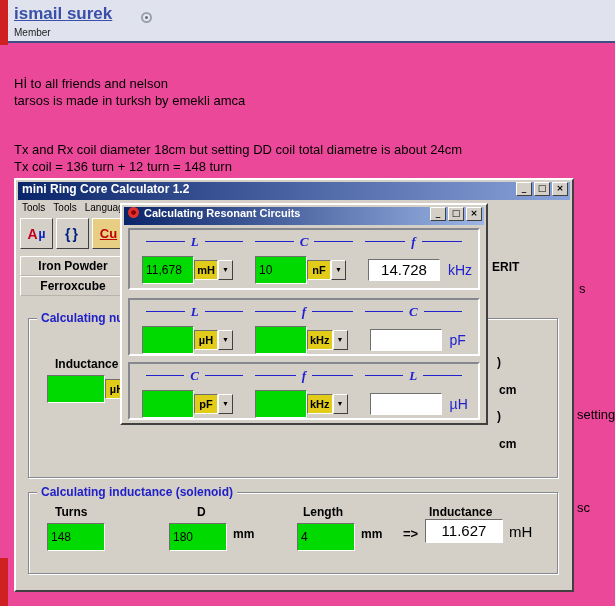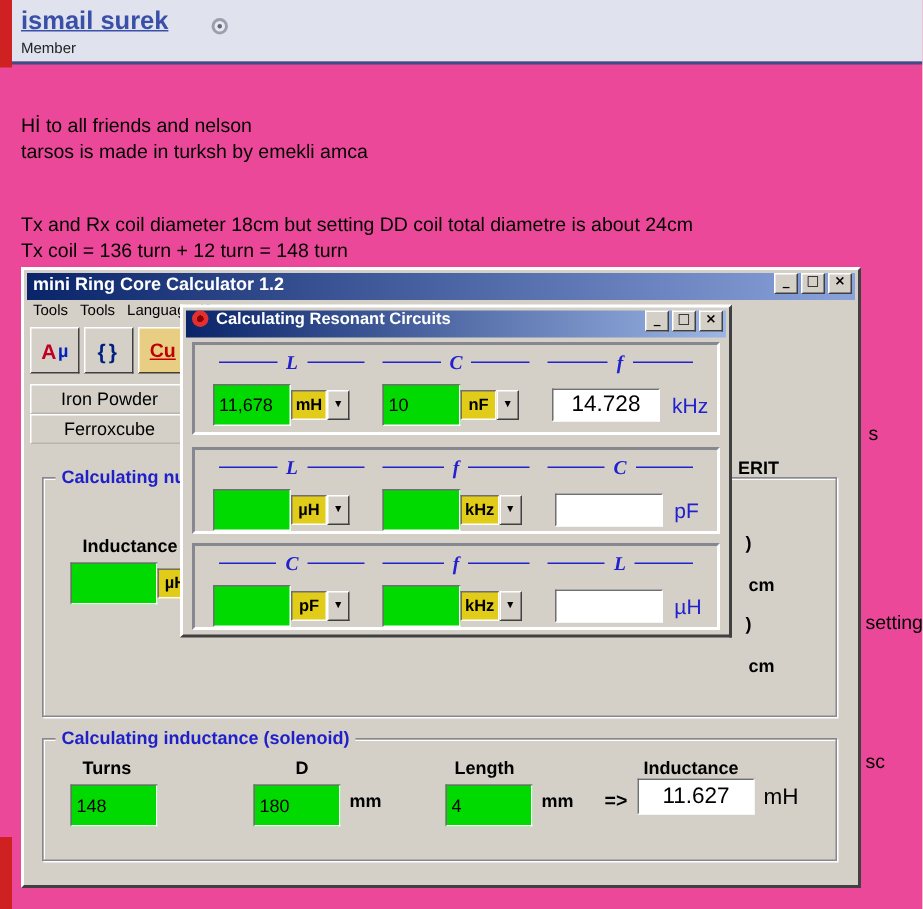--- a/index.html
+++ b/index.html
@@ -35,24 +35,24 @@
   
   .menubar { position: absolute; left: 2px; top: 20px; height: 17px; display: flex; gap: 8px; padding: 2px 0 0 4px; font-size: 10px; color: #000; white-space: nowrap; }
   .menu-item { cursor: default; }
   .toolbar { position: absolute; left: 4px; top: 38px; display: flex; gap: 3px; }
   .tool-btn { width: 33px; height: 31px; background: #D4D0C8; border: 1px solid; border-color: #FFF #404040 #404040 #FFF; display: flex; align-items: center; justify-content: center; cursor: default; }
   .ic-a { color: #C00020; font-weight: bold; font-size: 14px; }
   .ic-mu { color: #0020C0; font-weight: bold; font-size: 12px; margin-left: 1px; }
   .ic-braces { color: #002080; font-weight: bold; font-size: 14px; letter-spacing: 2px; }
   .cu-btn { background: #E8CE82; }
   .ic-cu { color: #C00000; font-weight: bold; font-size: 13px; text-decoration: underline; }
-  .tab { position: absolute; height: 20px; background: #D4D0C8; border: 1px solid; border-color: #FFF #606060 #B8B4AC #FFF; font-weight: normal; font-size: 12px; line-height: 18px; text-align: center; cursor: default; }
+  .tab { position: absolute; height: 20px; background: #D4D0C8; border: 1px solid; border-color: #FFF #606060 #B8B4AC #FFF; font-weight: bold; font-size: 12px; line-height: 18px; text-align: center; cursor: default; }
   .tab1 { left: 4px; top: 76px; width: 106px; }
   .tab2 { left: 4px; top: 96px; width: 106px; }
-  .tab-frag { position: absolute; left: 476px; top: 80px; font-weight: bold; font-size: 12px; cursor: default; margin-top: 45px; }
+  .tab-frag { position: absolute; left: 476px; top: 80px; font-weight: bold; font-size: 12px; cursor: default; }
 
   .groupbox { position: absolute; border: 1px solid #87888F; box-shadow: inset 1px 1px 0 #FFF, 1px 1px 0 #FFF; }
   .g1 { left: 12px; top: 138px; width: 530px; height: 160px; }
   .g2 { left: 12px; top: 312px; width: 530px; height: 82px; }
   .gtitle { position: absolute; top: -7px; left: 8px; background: #D4D0C8; padding: 0 4px; color: #2020C8; font-weight: bold; font-size: 12px; line-height: 13px; white-space: nowrap; }
 
   .bold-lbl { position: absolute; font-weight: bold; font-size: 12px; color: #000; white-space: nowrap; }
   .green { background: #00DA00; border: 1px solid; border-color: #6F6F6F #FFF #FFF #6F6F6F; height: 20px; font-size: 12px; padding: 13px 3px; color: #000; font-family: "Liberation Sans", sans-serif; outline: none; }
   .w58 { width: 58px; }
   .chip { height: 20px; min-width: 24px; background: #E2CC1A; border: 1px solid; border-color: #6F6F6F #FFF #FFF #6F6F6F; font-size: 11px; font-weight: bold; text-align: center; line-height: 18px; padding: 0 2px; color: #000; display: inline-block; cursor: default; }

